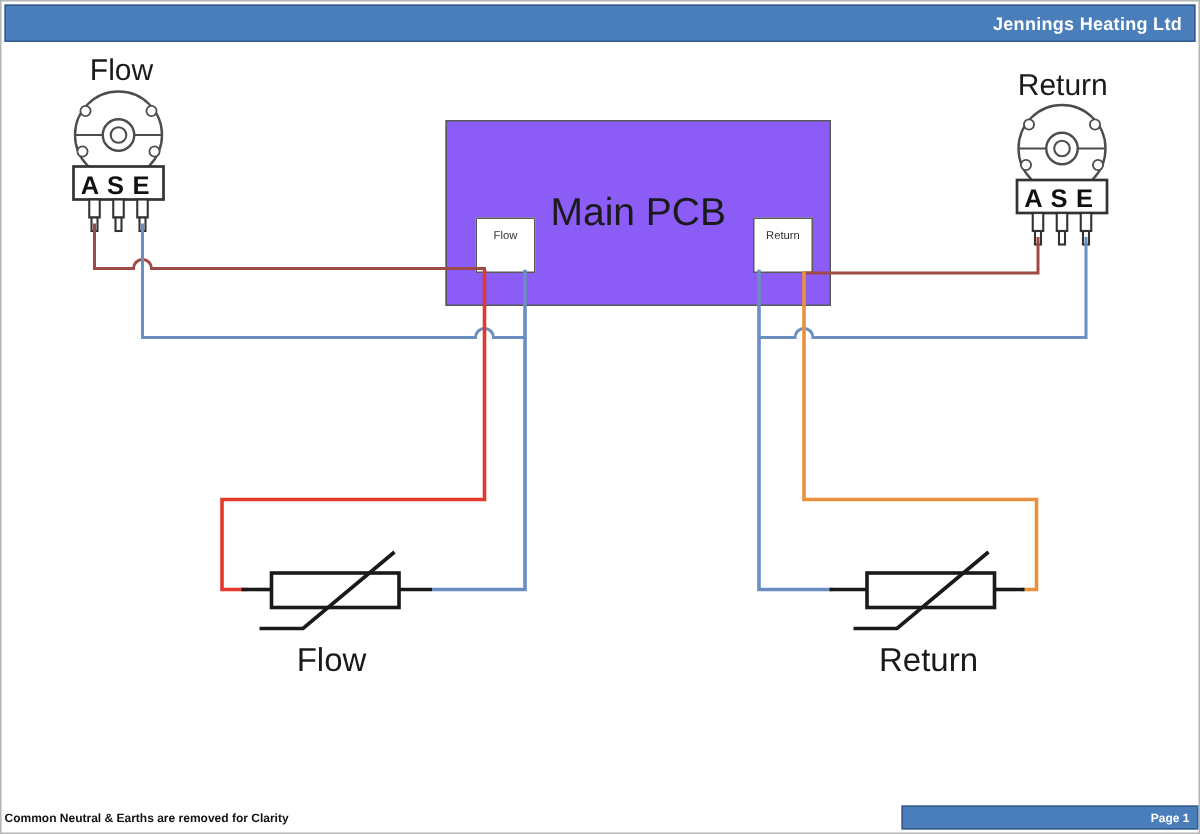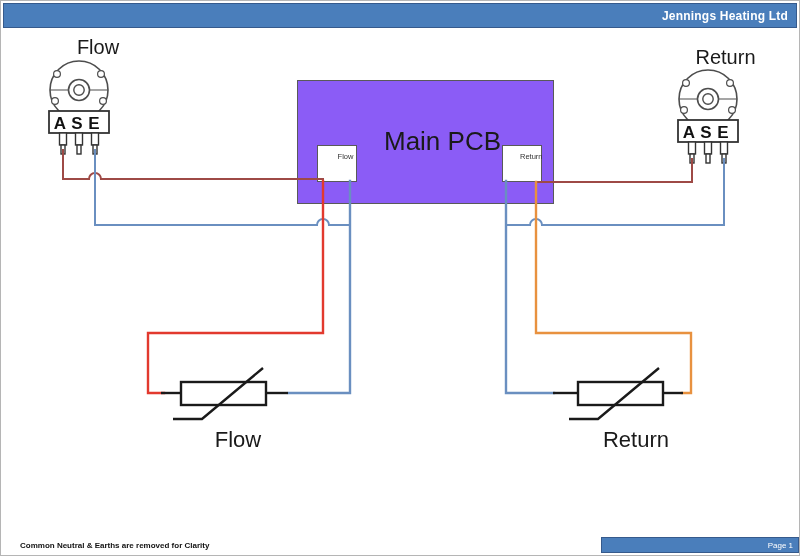--- a/index.html
+++ b/index.html
@@ -1,32 +1,32 @@
 <!DOCTYPE html>
 <html><head>
 <meta charset="utf-8">
 <style>
   html,body{margin:0;padding:0;background:#e9e9e9;font-family:"Liberation Sans",sans-serif;}
   .page{position:relative;width:800px;height:556px;background:#ffffff;border:1px solid #b5b5b5;box-sizing:border-box;overflow:hidden;}
-  .abs{position:absolute;padding-left:17px;}
+  .abs{position:absolute;}
   .hdr-bar{left:2px;top:2px;width:794px;height:25px;background:#4a7ebb;border:1px solid #365a8c;box-sizing:border-box;
            display:flex;align-items:center;justify-content:flex-end;padding-right:8px;}
   .hdr-title{color:#ffffff;font-size:12px;font-weight:bold;letter-spacing:.2px;}
   .pot-title{color:#1a1a1a;font-size:20px;text-align:center;}
   .therm-label{color:#1a1a1a;font-size:22px;text-align:center;}
   .pcb-box{left:296px;top:79px;width:257px;height:124px;border:1px solid #595959;box-sizing:border-box;background:#8b5cf6;}
   .pcb-title{left:0;top:45px;width:100%;text-align:center;font-size:26px;color:#1a1a1a;}
   .pin-box{width:40px;height:37px;border:1px solid #595959;box-sizing:border-box;background:#ffffff;
            text-align:center;padding-top:6px;font-size:7.5px;color:#333;}
   .pin-box.flow{left:19px;top:64px;}
   .pin-box.return{left:204px;top:64px;}
   .footer-note{left:2px;top:540px;font-size:8px;font-weight:bold;color:#111;}
   .page-badge{left:600px;top:536px;width:198px;height:16px;background:#4a7ebb;border:1px solid #365a8c;box-sizing:border-box;
               display:flex;align-items:center;justify-content:flex-end;padding-right:5px;}
-  .page-badge span{color:#ffffff;font-size:8px;font-weight:normal;}
+  .page-badge span{color:#ffffff;font-size:8px;font-weight:bold;}
   svg.overlay{position:absolute;left:0;top:0;pointer-events:none;}
   svg text.term{font-family:"Liberation Sans",sans-serif;font-size:17px;font-weight:bold;fill:#111;}
 </style>
 </head>
 <body>
 
 <div class="page">
 
   <div class="abs hdr-bar">
     <span class="hdr-title">Jennings Heating Ltd</span>

